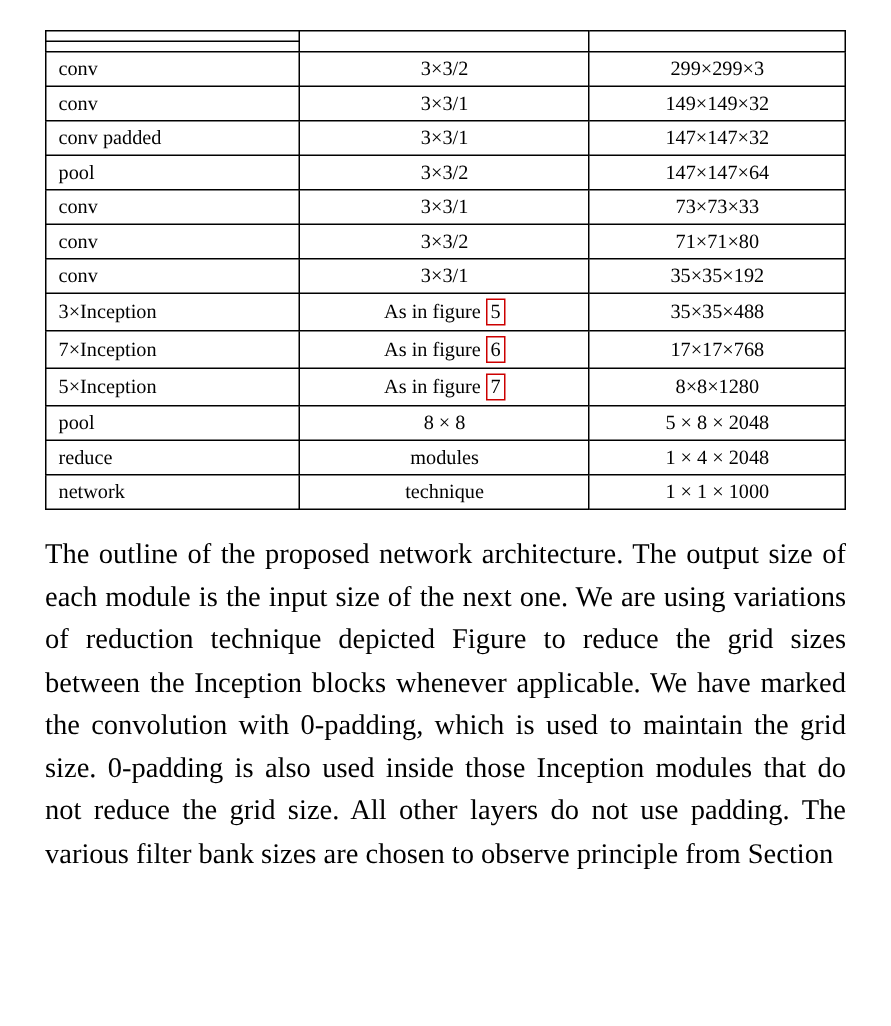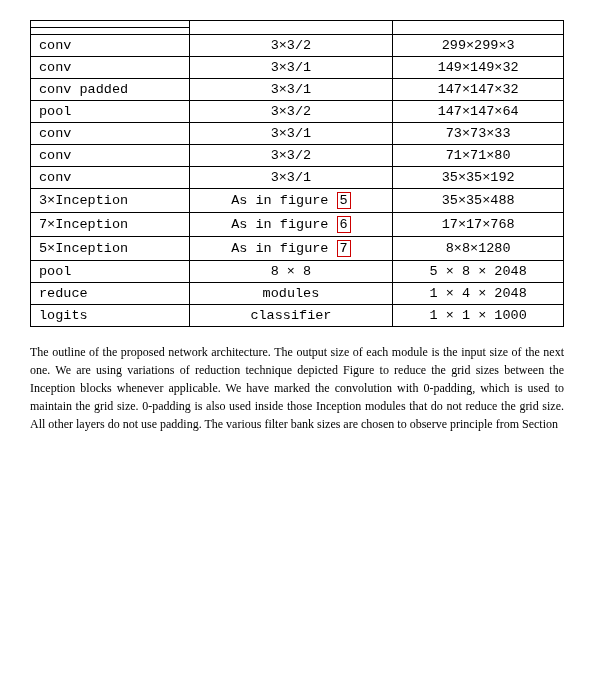--- a/index.html
+++ b/index.html
@@ -18,21 +18,20 @@
     }
     table {
       width: 100%;
       border-collapse: collapse;
       font-size: 13.5px;
     }
     th, td {
       border: 1px solid #000;
       padding: 3px 8px;
       text-align: center;
-      font-family: Liberation Mono, monospace;
     }
     th {
       font-weight: bold;
     }
     th.type-header {
       text-align: left;
     }
     td.type-cell {
       text-align: left;
     }
@@ -43,21 +42,21 @@
       border-top: none;
       font-weight: normal;
       font-style: italic;
     }
     .highlight-box {
       display: inline-block;
       border: 1.5px solid #c00;
       padding: 0 2px;
     }
     .caption {
-      font-size: 12px;
+      font-size: 19px;
       line-height: 1.5;
       text-align: justify;
       margin-top: 4px;
     }
     .caption-label {
       font-weight: bold;
     }
     .link-ref {
       color: #000;
       text-decoration: none;
@@ -135,22 +134,22 @@
           <td class="type-cell">pool</td>
           <td>8 × 8</td>
           <td>5 × 8 × 2048</td>
         </tr>
         <tr>
           <td class="type-cell">reduce</td>
           <td>modules</td>
           <td>1 × 4 × 2048</td>
         </tr>
         <tr>
-          <td class="type-cell">logits</td>
-          <td>classifier</td>
+          <td class="type-cell">network</td>
+          <td>technique</td>
           <td>1 × 1 × 1000</td>
         </tr>
       </tbody>
   </table>
 </div>
 
 <div class="caption">
   <span class="caption-label"></span>
   <span> The outline of the proposed network architecture.  The output size of each module is the input size of the next one.  We are using variations of reduction technique depicted Figure </span>
   <span class="link-ref"></span>

